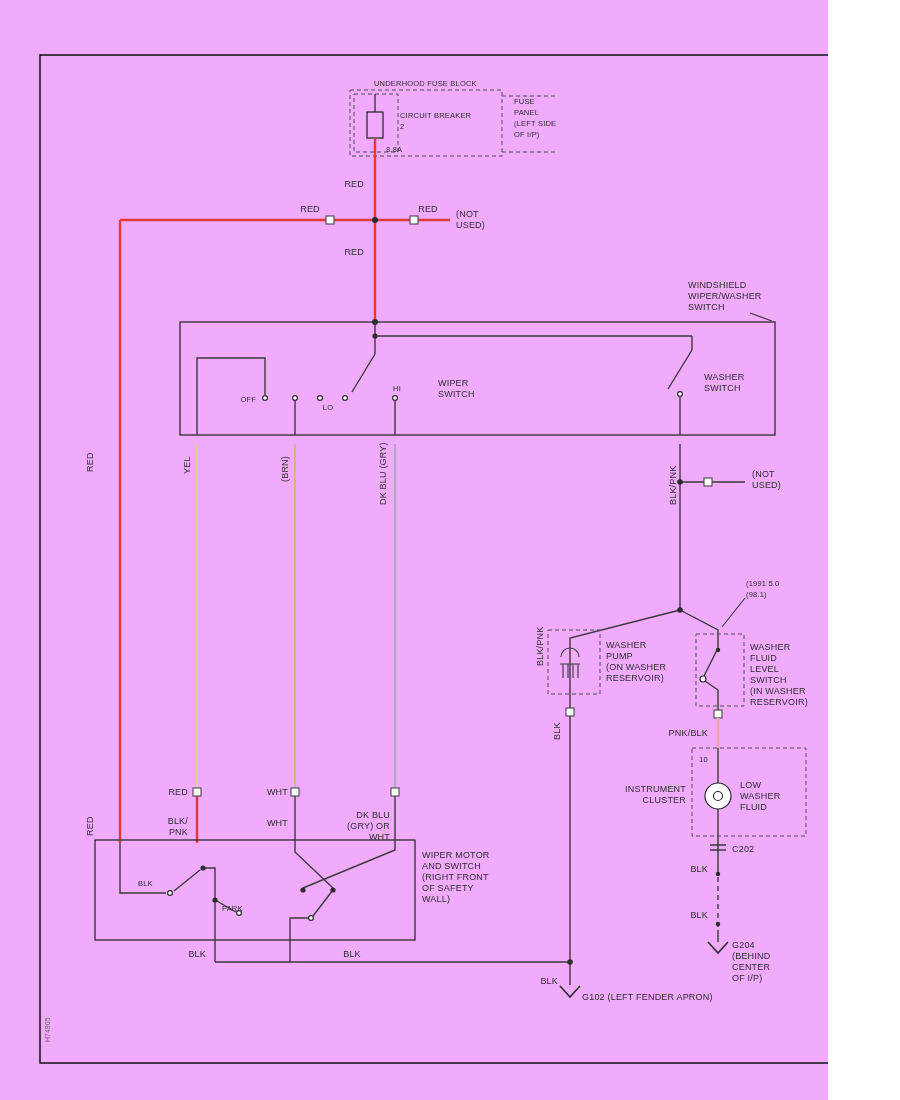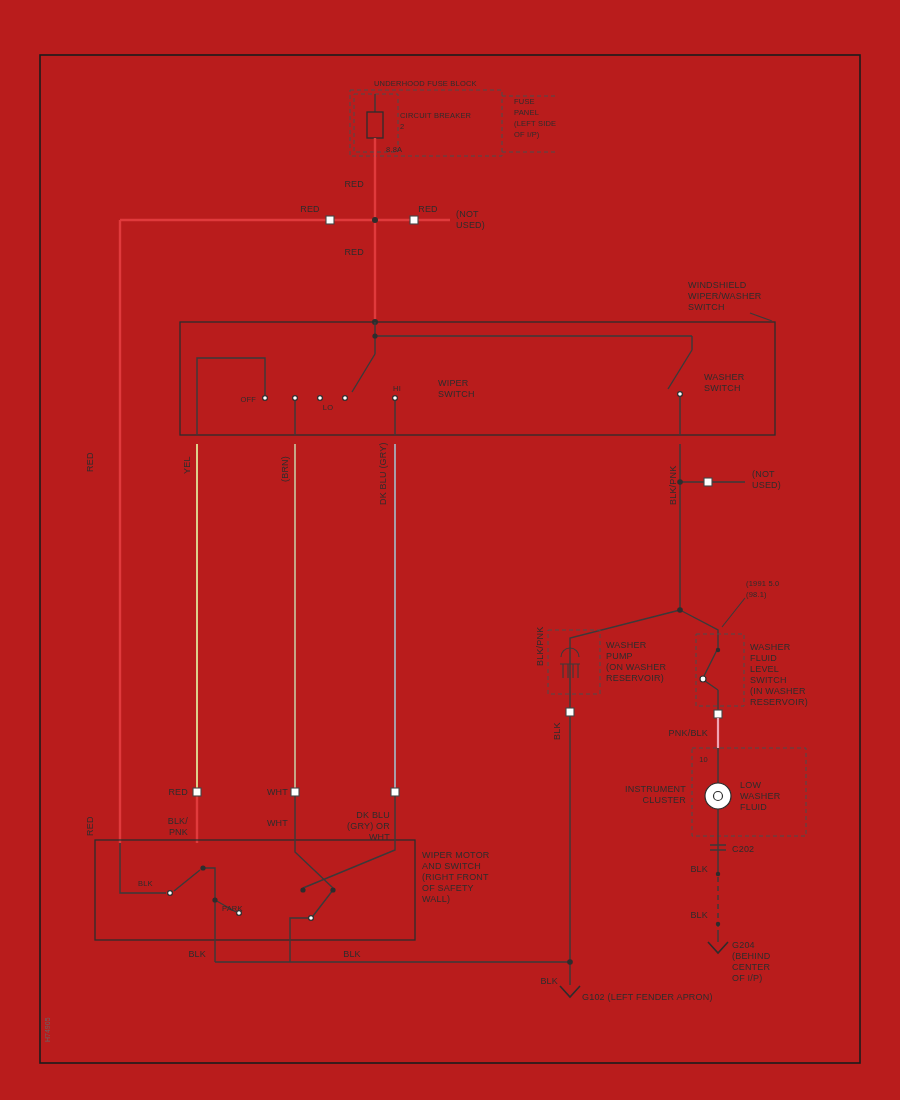--- a/index.html
+++ b/index.html
@@ -1,16 +1,16 @@
 <!DOCTYPE html>
 <html><head>
 <meta charset="utf-8">
 <style>
   html,body{margin:0;padding:0;background:#ffffff;}
-  .canvas{position:relative;width:900px;height:1100px;background:#b91c1c;overflow:hidden;}
+  .canvas{position:relative;width:828px;height:1100px;background:#f0abfc;overflow:hidden;}
   svg{position:absolute;left:0;top:0;}
   text{font-family:"Liberation Sans",sans-serif;fill:#2d2d2d;}
   .lbl{font-size:9px;letter-spacing:.2px;}
   .sm{font-size:7.5px;letter-spacing:.2px;}
   .tiny{font-size:7px;fill:#666;}
   .wire{stroke:#3a3a3a;stroke-width:1.4;fill:none;}
   .thin{stroke:#3a3a3a;stroke-width:1.1;fill:none;}
   .dashbox{fill:none;stroke:#4d4d4d;stroke-width:1;stroke-dasharray:4 3;}
   .solidbox{fill:none;stroke:#2d2d2d;stroke-width:1.3;}
   .conn{fill:#ffffff;stroke:#454545;stroke-width:1.1;}

